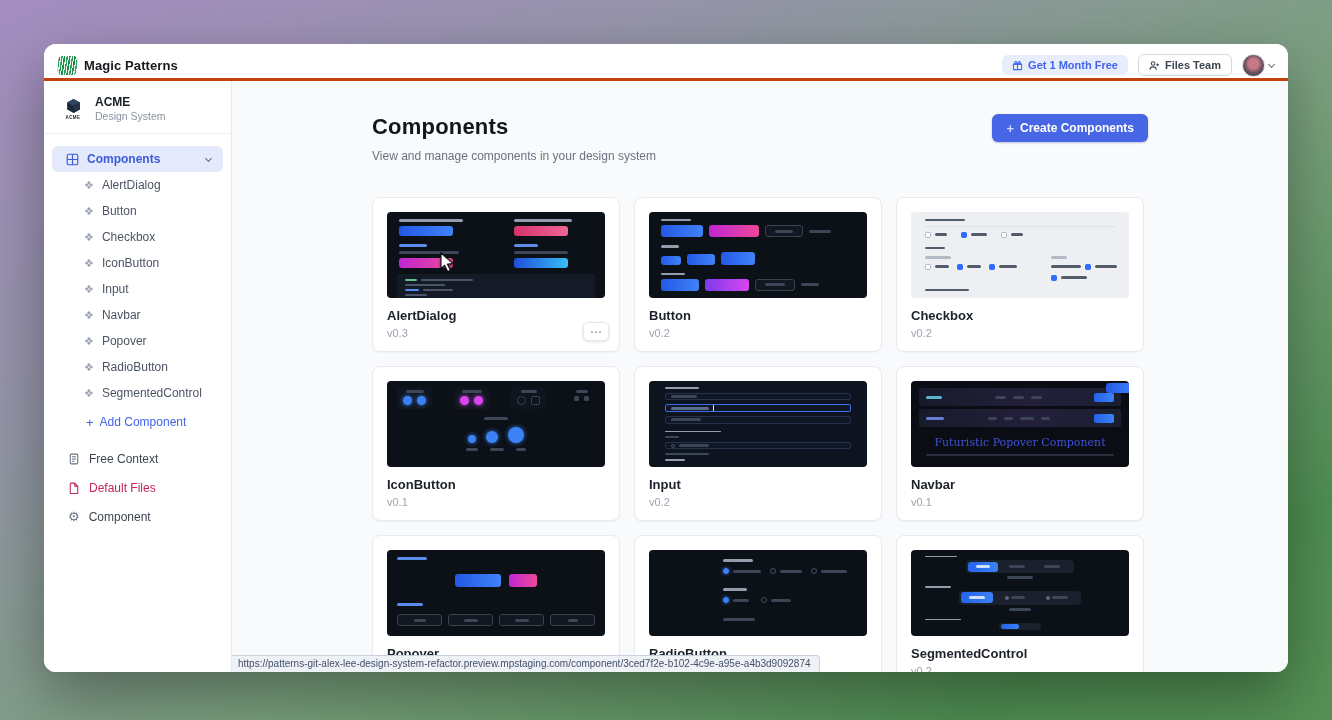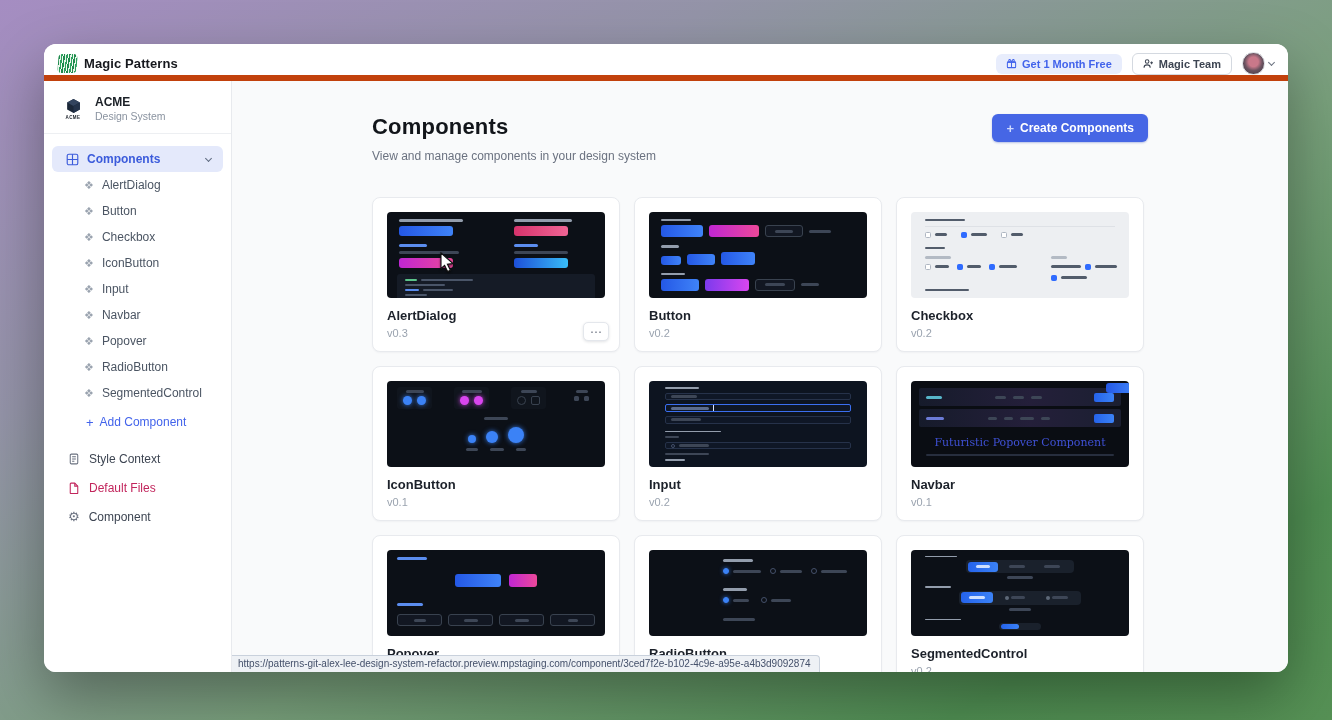--- a/index.html
+++ b/index.html
@@ -1,20 +1,20 @@
 <!DOCTYPE html>
 <html><head>
 <meta charset="utf-8">
 <style>
   *{margin:0;padding:0;box-sizing:border-box}
   html,body{width:1332px;height:720px;overflow:hidden}
   body{font-family:"Liberation Sans",sans-serif;background:linear-gradient(150deg,#a58dc2 0%,#9494a8 28%,#79a07c 58%,#4f8e52 85%,#569155 100%)}
   .window{position:absolute;left:44px;top:44px;width:1244px;height:628px;background:#fff;border-radius:12px;box-shadow:0 24px 60px rgba(0,0,0,.35);overflow:hidden;display:flex;flex-direction:column}
   
-  .topbar{height:37px;flex:0 0 37px;display:flex;align-items:center;justify-content:space-between;border-bottom:6px solid #c2410c;background:#fff;padding:8px 14px 0 14px}
+  .topbar{height:37px;flex:0 0 37px;display:flex;align-items:center;justify-content:space-between;border-bottom:3px solid #c2410c;background:#fff;padding:8px 14px 0 14px}
   .brand{display:flex;align-items:center;gap:7px}
   .mp-logo{width:19px;height:19px;border-radius:4px;background:repeating-linear-gradient(95deg,#1f8a4c 0 1.6px,#e9f5ec 1.6px 2.8px,#2aa05c 2.8px 4.2px,#f4faf5 4.2px 5.2px);transform:skewX(-4deg)}
   .brand-name{font-size:13px;font-weight:700;color:#16181d;letter-spacing:.1px}
   .top-actions{display:flex;align-items:center;gap:10px}
   .promo-btn{display:flex;align-items:center;gap:5px;background:#e8edfc;color:#4263eb;font-size:11px;font-weight:600;padding:4px 10px;border-radius:6px;cursor:pointer}
   .invite-btn{display:flex;align-items:center;gap:5px;background:#fff;border:1px solid #d4d9e0;color:#3d4552;font-size:11px;font-weight:600;padding:4px 10px;border-radius:6px;cursor:pointer}
   .avatar-wrap{display:flex;align-items:center;gap:4px;cursor:pointer}
   .avatar{width:23px;height:23px;border-radius:50%;background:radial-gradient(circle at 50% 42%,#c9788a 0 30%,#6a5360 55%,#3c3542 100%);border:1px solid #d9dde2}
   .chev{width:5px;height:5px;border-right:1.4px solid #6b7280;border-bottom:1.4px solid #6b7280;transform:rotate(45deg);margin-top:-2px}
   
@@ -148,21 +148,21 @@
           </svg>
         <span>Get 1 Month Free</span>
       </div>
       <div class="invite-btn">
         <svg width="11" height="11" viewBox="0 0 16 16" fill="none" stroke="#3d4552" stroke-width="1.5">
             <circle cx="6" cy="5" r="2.6"></circle>
             <path d="M1.5 14c0-2.5 2-4 4.5-4s4.5 1.5 4.5 4"></path>
             <line x1="12.5" y1="5" x2="12.5" y2="9"></line>
             <line x1="10.5" y1="7" x2="14.5" y2="7"></line>
           </svg>
-        <span>Magic Team</span>
+        <span>Files Team</span>
       </div>
       <div class="avatar-wrap">
         <div class="avatar"></div>
         <div class="chev"></div>
       </div>
     </div>
   </div>
 
   <div class="body-wrap">
 
@@ -236,21 +236,21 @@
       </div>
 
       <div class="side-foot">
         <div class="foot-item">
           <svg width="12" height="12" viewBox="0 0 16 16" fill="none" stroke="#6b7280" stroke-width="1.4">
               <rect x="3" y="1.5" width="10" height="13" rx="1.5"></rect>
               <line x1="5.5" y1="5" x2="10.5" y2="5"></line>
               <line x1="5.5" y1="8" x2="10.5" y2="8"></line>
               <line x1="5.5" y1="11" x2="8.5" y2="11"></line>
             </svg>
-          <span>Style Context</span>
+          <span>Free Context</span>
         </div>
         <div class="foot-item pink">
           <svg width="12" height="12" viewBox="0 0 16 16" fill="none" stroke="#c2255c" stroke-width="1.4">
               <path d="M4 1.5h5l4 4v9a1 1 0 0 1-1 1H4a1 1 0 0 1-1-1v-12a1 1 0 0 1 1-1z"></path>
               <path d="M9 1.5v4h4"></path>
             </svg>
           <span>Default Files</span>
         </div>
         <div class="foot-item">
           <span class="gear-ic">⚙</span>

